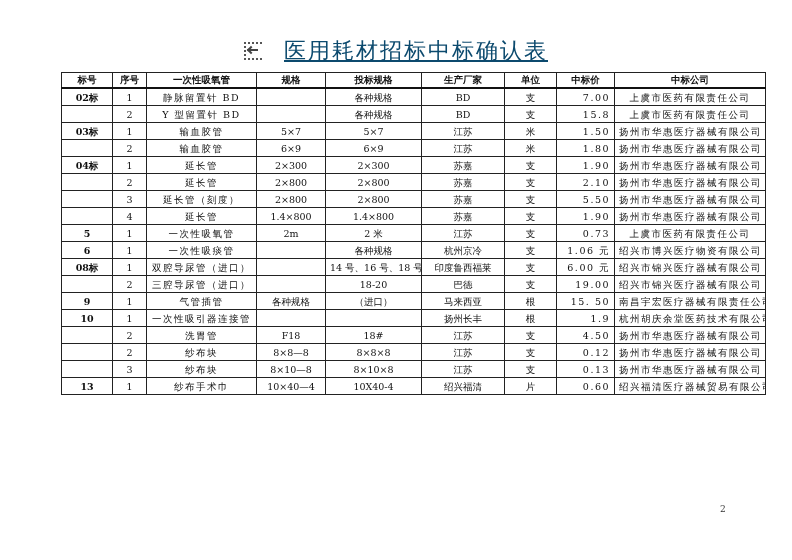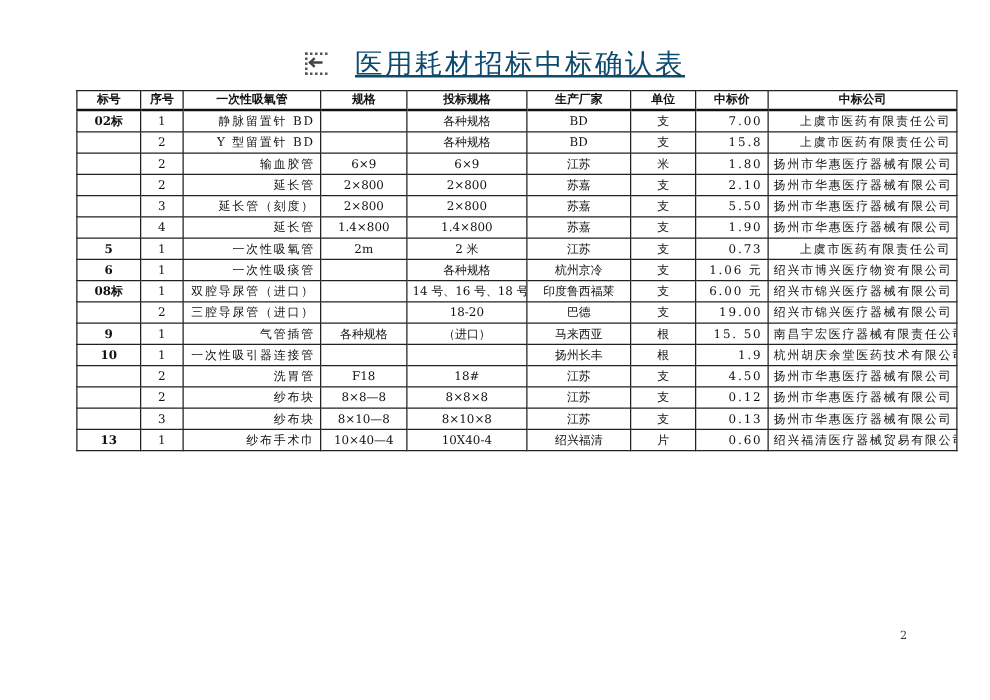--- a/index.html
+++ b/index.html
@@ -11,21 +11,21 @@
   .title-icon::after { content: ""; position: absolute; left: 2px; top: 3px; width: 4px; height: 4px; border-left: 2px solid #444; border-bottom: 2px solid #444; transform: rotate(45deg); }
   .title-text { font-size: 22px; letter-spacing: 2px; color: #0c4a6e; font-weight: normal; text-decoration: underline; }
 
   table.grid { position: absolute; left: 61px; top: 72px; border-collapse: collapse; table-layout: fixed; width: 704px; }
   table.grid td, table.grid th { border: 1px solid #222; padding: 0 4px; font-size: 9.5px; height: 16px; line-height: 15px; white-space: nowrap; overflow: hidden; }
   table.grid th { font-weight: bold; text-align: center; font-size: 9.5px; height: 14px; line-height: 14px; }
   table.grid tr.hdr { border-bottom: 2px solid #111; }
   table.grid tr.hdr th { border-bottom: 2px solid #111; }
   .c { text-align: center; }
   .r { text-align: right; letter-spacing: 1.5px; margin-top: 32px; }
-  .l { text-align: right; letter-spacing: 1.5px; }
+  .l { text-align: center; letter-spacing: 1.5px; }
   .b { font-weight: bold; }
   td.tall { height: 29px; line-height: 14px; white-space: normal; }
   .page-num { position: absolute; left: 720px; top: 504px; font-size: 9px; color: #333; }
   table.grid { border: 1.5px solid #111; }
 </style>
 </head>
 <body>
 
 <div class="title-wrap">
   <span class="title-icon"></span>
@@ -74,28 +74,50 @@
         <td class="c">2</td>
         <td class="l">Y 型留置针 BD</td>
         <td class="c"></td>
         <td class="c">各种规格</td>
         <td class="c">BD</td>
         <td class="c">支</td>
         <td class="r">15.8</td>
         <td class="l">上虞市医药有限责任公司</td>
       </tr>
       <tr>
+        <td class="c b">03标</td>
+        <td class="c">1</td>
+        <td class="l">输血胶管</td>
+        <td class="c">5×7</td>
+        <td class="c">5×7</td>
+        <td class="c">江苏</td>
+        <td class="c">米</td>
+        <td class="r">1.50</td>
+        <td class="l">扬州市华惠医疗器械有限公司</td>
+      </tr>
+      <tr>
         <td class="c b"></td>
         <td class="c">2</td>
         <td class="l">输血胶管</td>
         <td class="c">6×9</td>
         <td class="c">6×9</td>
         <td class="c">江苏</td>
         <td class="c">米</td>
         <td class="r">1.80</td>
+        <td class="l">扬州市华惠医疗器械有限公司</td>
+      </tr>
+      <tr>
+        <td class="c b">04标</td>
+        <td class="c">1</td>
+        <td class="l">延长管</td>
+        <td class="c">2×300</td>
+        <td class="c">2×300</td>
+        <td class="c">苏嘉</td>
+        <td class="c">支</td>
+        <td class="r">1.90</td>
         <td class="l">扬州市华惠医疗器械有限公司</td>
       </tr>
       <tr>
         <td class="c b"></td>
         <td class="c">2</td>
         <td class="l">延长管</td>
         <td class="c">2×800</td>
         <td class="c">2×800</td>
         <td class="c">苏嘉</td>
         <td class="c">支</td>

